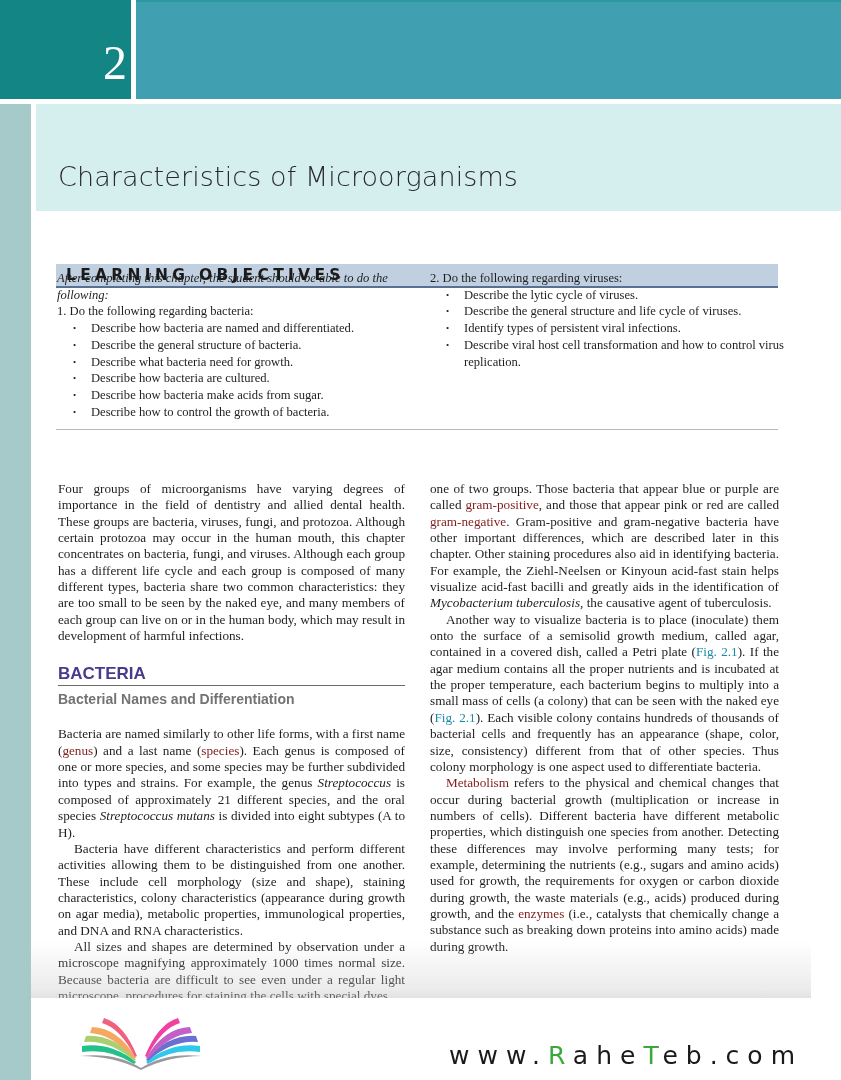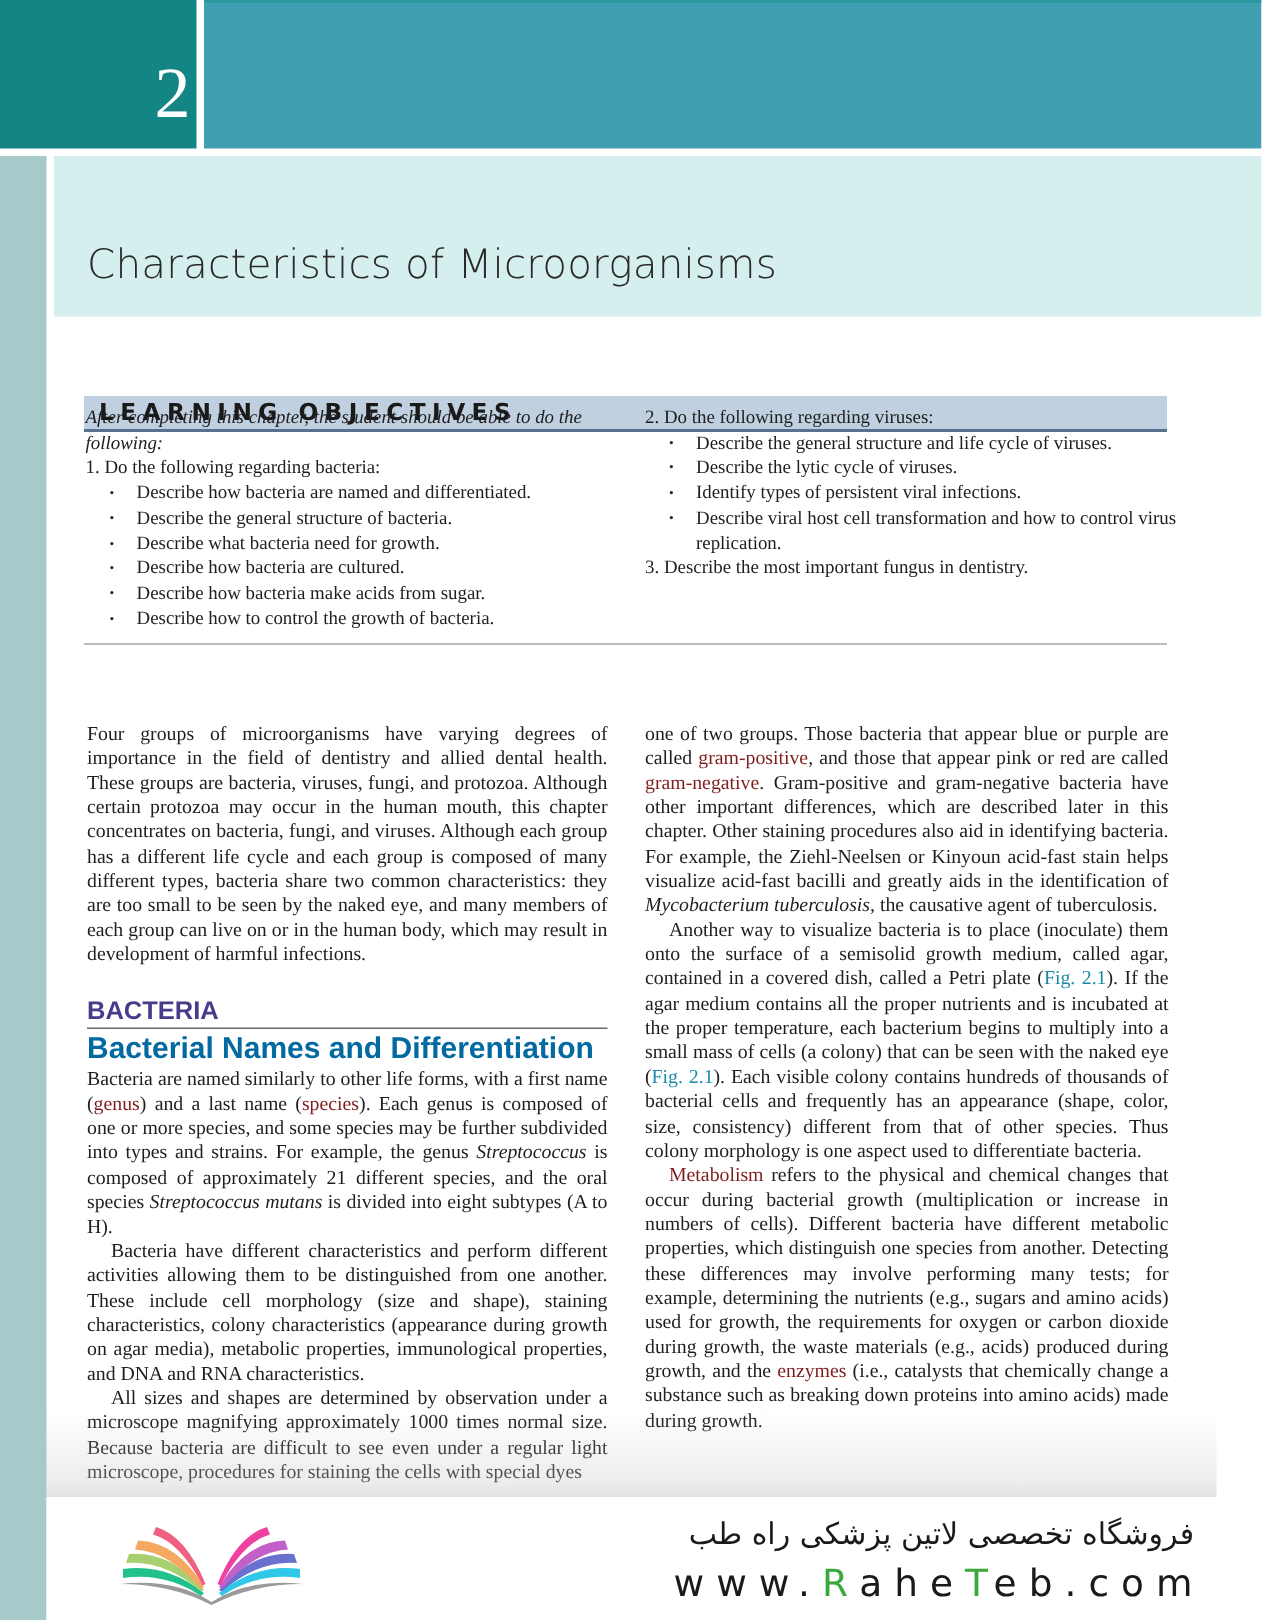--- a/index.html
+++ b/index.html
@@ -31,21 +31,21 @@
   .col { position: absolute; font-family: "Liberation Serif", serif; font-size: 13.2px; line-height: 16.35px; text-align: justify; color: #1e1e1e; }
   .col-left { left: 58px; top: 481px; width: 347px; }
   .col-right { left: 430px; top: 481px; width: 349px; }
   .col p { margin: 0; }
   .col p.indent { text-indent: 16px; }
   .term { font-weight: normal; color: #7f1d1d; }
   .figref { color: #1a8aa8; font-family: Liberation Serif, serif; }
   em { font-style: italic; }
 
   .sec-head { font-family: "Liberation Sans", sans-serif; font-weight: bold; font-size: 17px; color: #4a3a8a; margin-top: 20px; padding-bottom: 1px; border-bottom: 1.5px solid #6a6a6a; line-height: 20px; }
-  .subsec-head { font-family: "Liberation Sans", sans-serif; font-weight: bold; font-size: 20px; color: #0369a1; margin-top: 4px; margin-bottom: 2px; line-height: 19px; }
+  .subsec-head { font-family: "Liberation Sans", sans-serif; font-weight: bold; font-size: 14px; color: #737373; margin-top: 4px; margin-bottom: 17px; line-height: 19px; }
 
   .shadow-fade { position: absolute; left: 31px; top: 940px; width: 780px; height: 58px; background: linear-gradient(to bottom, rgba(255,255,255,0) 0%, rgba(200,200,200,0.35) 85%, rgba(190,190,190,0.45) 100%); pointer-events: none; }
 
   
   .footer { position: absolute; left: 31px; top: 998px; width: 810px; height: 82px; background: #ffffff; }
   .logo { position: absolute; left: 45px; top: 12px; width: 130px; height: 60px; }
   .persian { position: absolute; left: 415px; top: 12px; width: 350px; text-align: right; font-family: "DejaVu Sans", sans-serif; font-size: 20px; color: #1a1a1a; direction: rtl; }
   .site { position: absolute; left: 418px; top: 43px; font-family: "DejaVu Sans", "Liberation Sans", sans-serif; font-size: 25px; letter-spacing: 8px; color: #1a1a1a; }
   .site .hl { color: #3aa83a; }
 </style>
@@ -74,26 +74,25 @@
     <li>Describe what bacteria need for growth.</li>
     <li>Describe how bacteria are cultured.</li>
     <li>Describe how bacteria make acids from sugar.</li>
     <li>Describe how to control the growth of bacteria.</li>
   </ul>
 </div>
 
 <div class="lo-col lo-right">
   <span class="lo-num">2. Do the following regarding viruses:</span>
   <ul class="lo-bullets">
+    <li>Describe the lytic cycle of viruses.</li>
     <li>Describe the general structure and life cycle of viruses.</li>
-    <li>Describe the lytic cycle of viruses.</li>
     <li>Identify types of persistent viral infections.</li>
     <li>Describe viral host cell transformation and how to control virus replication.</li>
   </ul>
-  <span class="lo-num">3. Describe the most important fungus in dentistry.</span>
 </div>
 
 <div class="lo-rule"></div>
 
 <div class="col col-left">
   <p>Four groups of microorganisms have varying degrees of importance in the field of dentistry and allied dental health. These groups are bacteria, viruses, fungi, and protozoa. Although certain protozoa may occur in the human mouth, this chapter concentrates on bacteria, fungi, and viruses. Although each group has a different life cycle and each group is composed of many different types, bacteria share two common characteristics: they are too small to be seen by the naked eye, and many members of each group can live on or in the human body, which may result in development of harmful infections.</p>
   <h2 class="sec-head">BACTERIA</h2>
   <h3 class="subsec-head">Bacterial Names and Differentiation</h3>
   <p><span>Bacteria are named similarly to other life forms, with a first name (</span><span class="term">genus</span><span>) and a last name (</span><span class="term">species</span><span>). Each genus is composed of one or more species, and some species may be further subdivided into types and strains. For example, the genus </span><em>Streptococcus</em><span> is composed of approximately 21 different species, and the oral species </span><em>Streptococcus mutans</em><span> is divided into eight subtypes (A to H).</span></p>
   <p class="indent">Bacteria have different characteristics and perform different activities allowing them to be distinguished from one another. These include cell morphology (size and shape), staining characteristics, colony characteristics (appearance during growth on agar media), metabolic properties, immunological properties, and DNA and RNA characteristics.</p>
@@ -113,15 +112,14 @@
     <path d="M6 36 Q35 32 60 52 L58 54 Q34 38 6 42 Z" fill="#22c08a"></path>
     <path d="M10 26 Q38 24 60 50 L58 51 Q34 30 8 32 Z" fill="#a8d070"></path>
     <path d="M16 17 Q42 18 60 48 L58 49 Q36 24 14 23 Z" fill="#f4a860"></path>
     <path d="M28 8 Q48 14 61 46 L59 47 Q44 18 26 13 Z" fill="#f06080"></path>
     <path d="M124 36 Q95 32 70 52 L72 54 Q96 38 124 42 Z" fill="#30c8e8"></path>
     <path d="M120 26 Q92 24 70 50 L72 51 Q96 30 122 32 Z" fill="#6a70d0"></path>
     <path d="M114 17 Q88 18 70 48 L72 49 Q94 24 116 23 Z" fill="#c060c8"></path>
     <path d="M102 8 Q82 14 69 46 L71 47 Q86 18 104 13 Z" fill="#f040a0"></path>
     <path d="M4 46 Q40 42 65 58 Q90 42 126 46 Q92 46 65 60 Q38 46 4 46 Z" fill="#9a9a9a"></path>
   </svg>
-  <div class="persian">فروشگاه تخصصی لاتین پزشکی  راه طب</div>
   <div class="site"><span>www.</span><span class="hl">R</span><span>ahe</span><span class="hl">T</span><span>eb.com</span></div>
 </div>
 
 </body></html>

